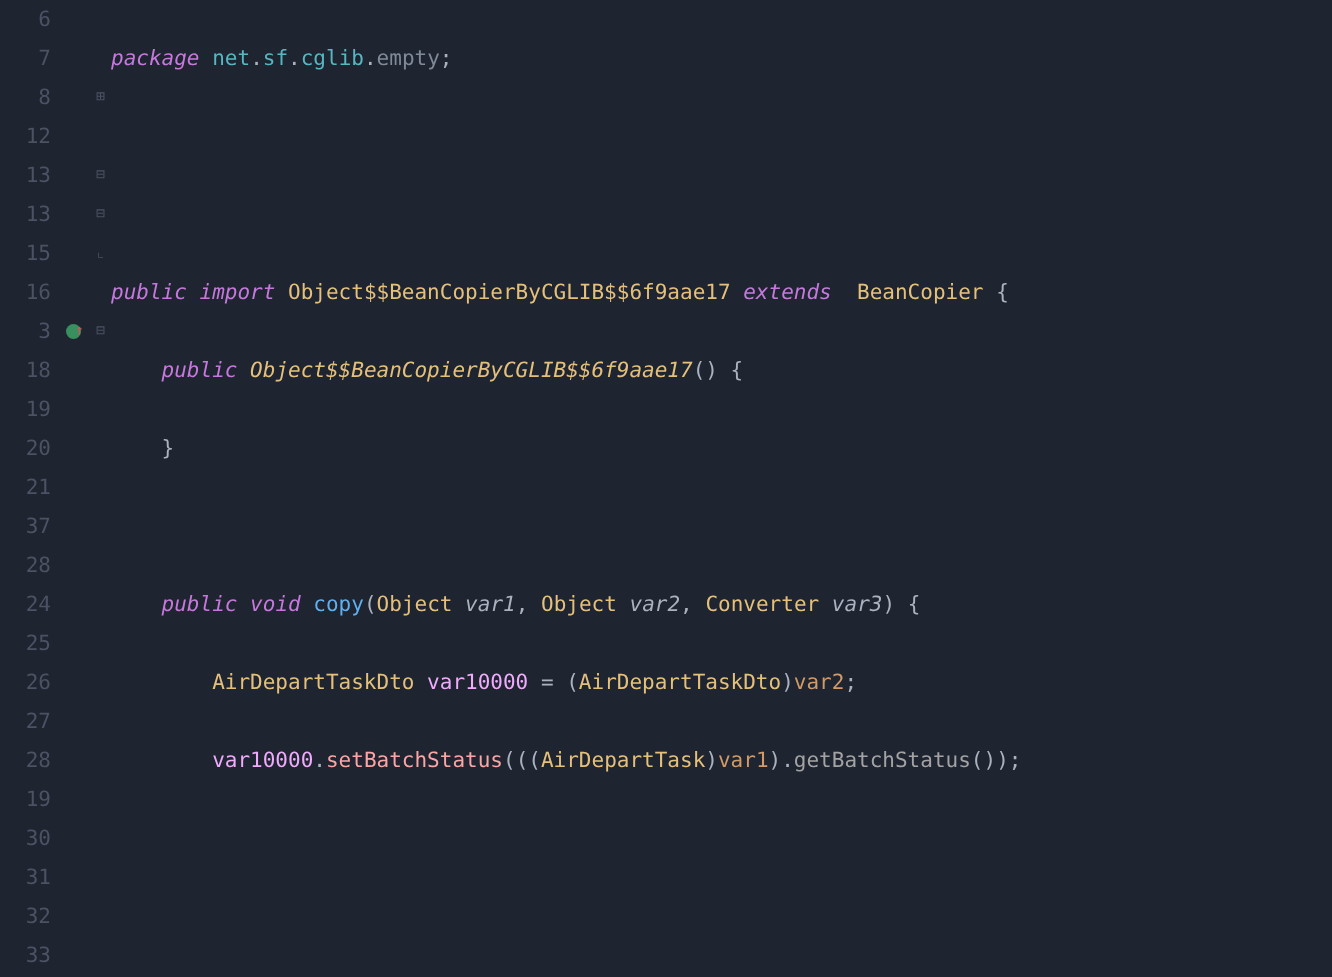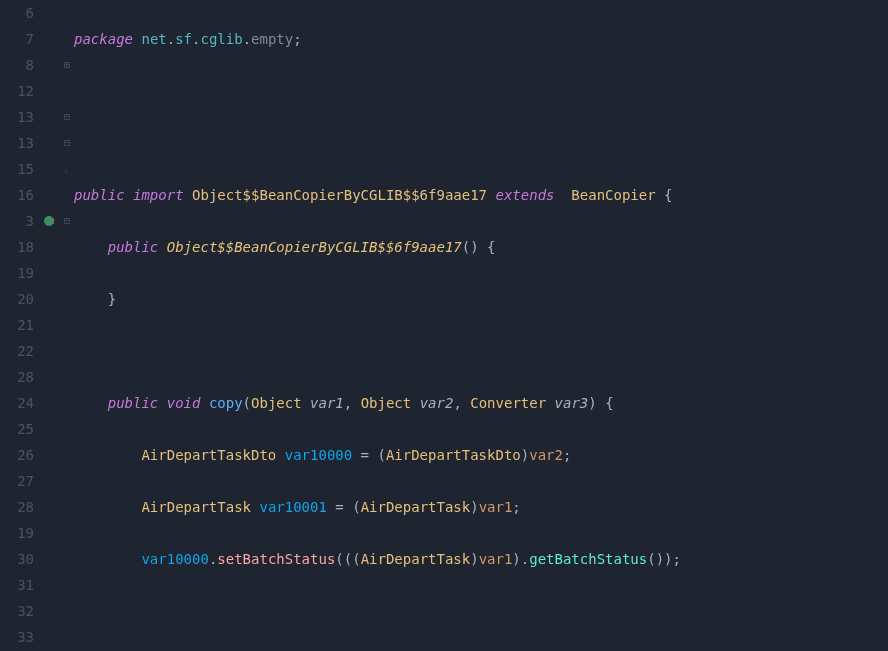--- a/index.html
+++ b/index.html
@@ -61,46 +61,46 @@
   .pkg { color: #56b6c2; }
   .empty-gray { color: #7f8a99; }
   .semi { color: #abb2bf; }
   .dots { color: #7f8a99; }
   .class-name { color: #e5c07b; }
   .class-name-italic { color: #e5c07b; font-style: italic; }
   .brace { color: #abb2bf; }
   .paren { color: #abb2bf; }
   .method-def { color: #61afef; }
   .type { color: #e5c07b; text-align: center; }
-  .var { color: #0ea5e9; }
+  .var { color: #f0abfc; }
   .param-italic { color: #abb2bf; font-style: italic; }
   .dot { color: #abb2bf; }
   .call-green { color: #fca5a5; }
-  .call-blue { color: #5eead4; }
+  .call-blue { color: #a3a3a3; }
   .id-orange { color: #d19a66; }
 </style>
 </head>
 <body>
 
 <div class="editor">
   <div class="gutter">
     <div class="ln">6</div>
     <div class="ln">7</div>
     <div class="ln">8</div>
     <div class="ln">12</div>
     <div class="ln">13</div>
     <div class="ln">13</div>
     <div class="ln">15</div>
     <div class="ln">16</div>
     <div class="ln">3</div>
     <div class="ln">18</div>
     <div class="ln">19</div>
     <div class="ln">20</div>
     <div class="ln">21</div>
-    <div class="ln">22</div>
+    <div class="ln">37</div>
     <div class="ln">28</div>
     <div class="ln">24</div>
     <div class="ln">25</div>
     <div class="ln">26</div>
     <div class="ln">27</div>
     <div class="ln">28</div>
     <div class="ln">19</div>
     <div class="ln">30</div>
     <div class="ln">31</div>
     <div class="ln">32</div>
@@ -143,21 +143,20 @@
   <div class="code">
 <div class="line"><span class="kw-italic">package</span> <span class="pkg">net</span><span class="dot">.</span><span class="pkg">sf</span><span class="dot">.</span><span class="pkg">cglib</span><span class="dot">.</span><span class="empty-gray">empty</span><span class="semi">;</span></div>
 <div class="line"> </div>
 <div class="line"> </div>
 <div class="line"><span class="kw-italic">public</span> <span class="kw-italic">import</span> <span class="class-name">Object$$BeanCopierByCGLIB$$6f9aae17</span> <span class="kw-italic">extends</span>  <span class="class-name">BeanCopier</span> <span class="brace">{</span></div>
 <div class="line">    <span class="kw-italic">public</span> <span class="class-name-italic">Object$$BeanCopierByCGLIB$$6f9aae17</span><span class="paren">()</span> <span class="brace">{</span></div>
 <div class="line">    <span class="brace">}</span></div>
 <div class="line"> </div>
 <div class="line">    <span class="kw-italic">public</span> <span class="kw-italic">void</span> <span class="method-def">copy</span><span class="paren">(</span><span class="type">Object</span> <span class="param-italic">var1</span><span class="semi">,</span> <span class="type">Object</span> <span class="param-italic">var2</span><span class="semi">,</span> <span class="type">Converter</span> <span class="param-italic">var3</span><span class="paren">)</span> <span class="brace">{</span></div>
 <div class="line">        <span class="type">AirDepartTaskDto</span> <span class="var">var10000</span> <span class="semi">= (</span><span class="type">AirDepartTaskDto</span><span class="semi">)</span><span class="id-orange">var2</span><span class="semi">;</span></div>
-<div class="line">        <span class="type">AirDepartTask</span> <span class="var">var10001</span> <span class="semi">= (</span><span class="type">AirDepartTask</span><span class="semi">)</span><span class="id-orange">var1</span><span class="semi">;</span></div>
 <div class="line">        <span class="var">var10000</span><span class="dot">.</span><span class="call-green">setBatchStatus</span><span class="paren">(((</span><span class="type">AirDepartTask</span><span class="paren">)</span><span class="id-orange">var1</span><span class="paren">).</span><span class="call-blue">getBatchStatus</span><span class="paren">())</span><span class="semi">;</span></div>
 <div class="line">        </div>
 
 
 
 
 
 
 
 

